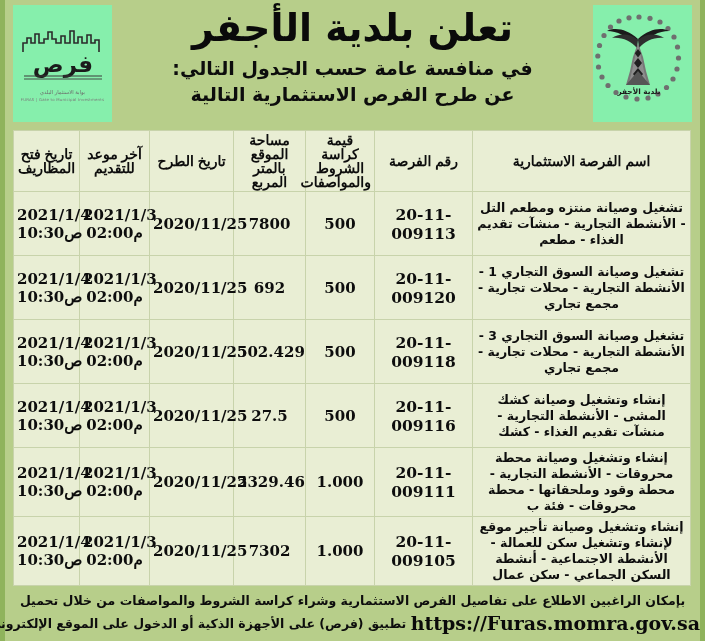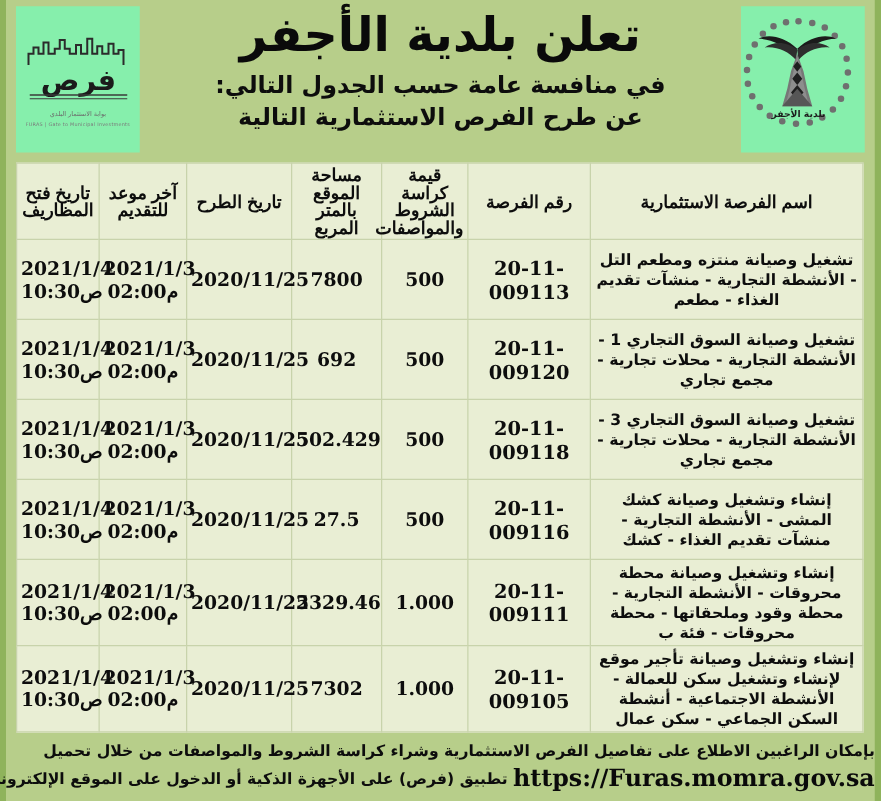--- a/index.html
+++ b/index.html
@@ -151,20 +151,21 @@
     line-height: 18px;
     direction: ltr;
   }
   .cell-stack .ln2 {
     display: block;
   }
 
   
   .footer {
     flex: 0 0 54px;
+    text-align: center;
     padding-top: 4px;
     box-sizing: border-box;
   }
   .footer-line1 {
     font-family: "DejaVu Sans", sans-serif;
     font-weight: bold;
     font-size: 12.5px;
     line-height: 20px;
     color: #0d0d0d;
     white-space: nowrap;

